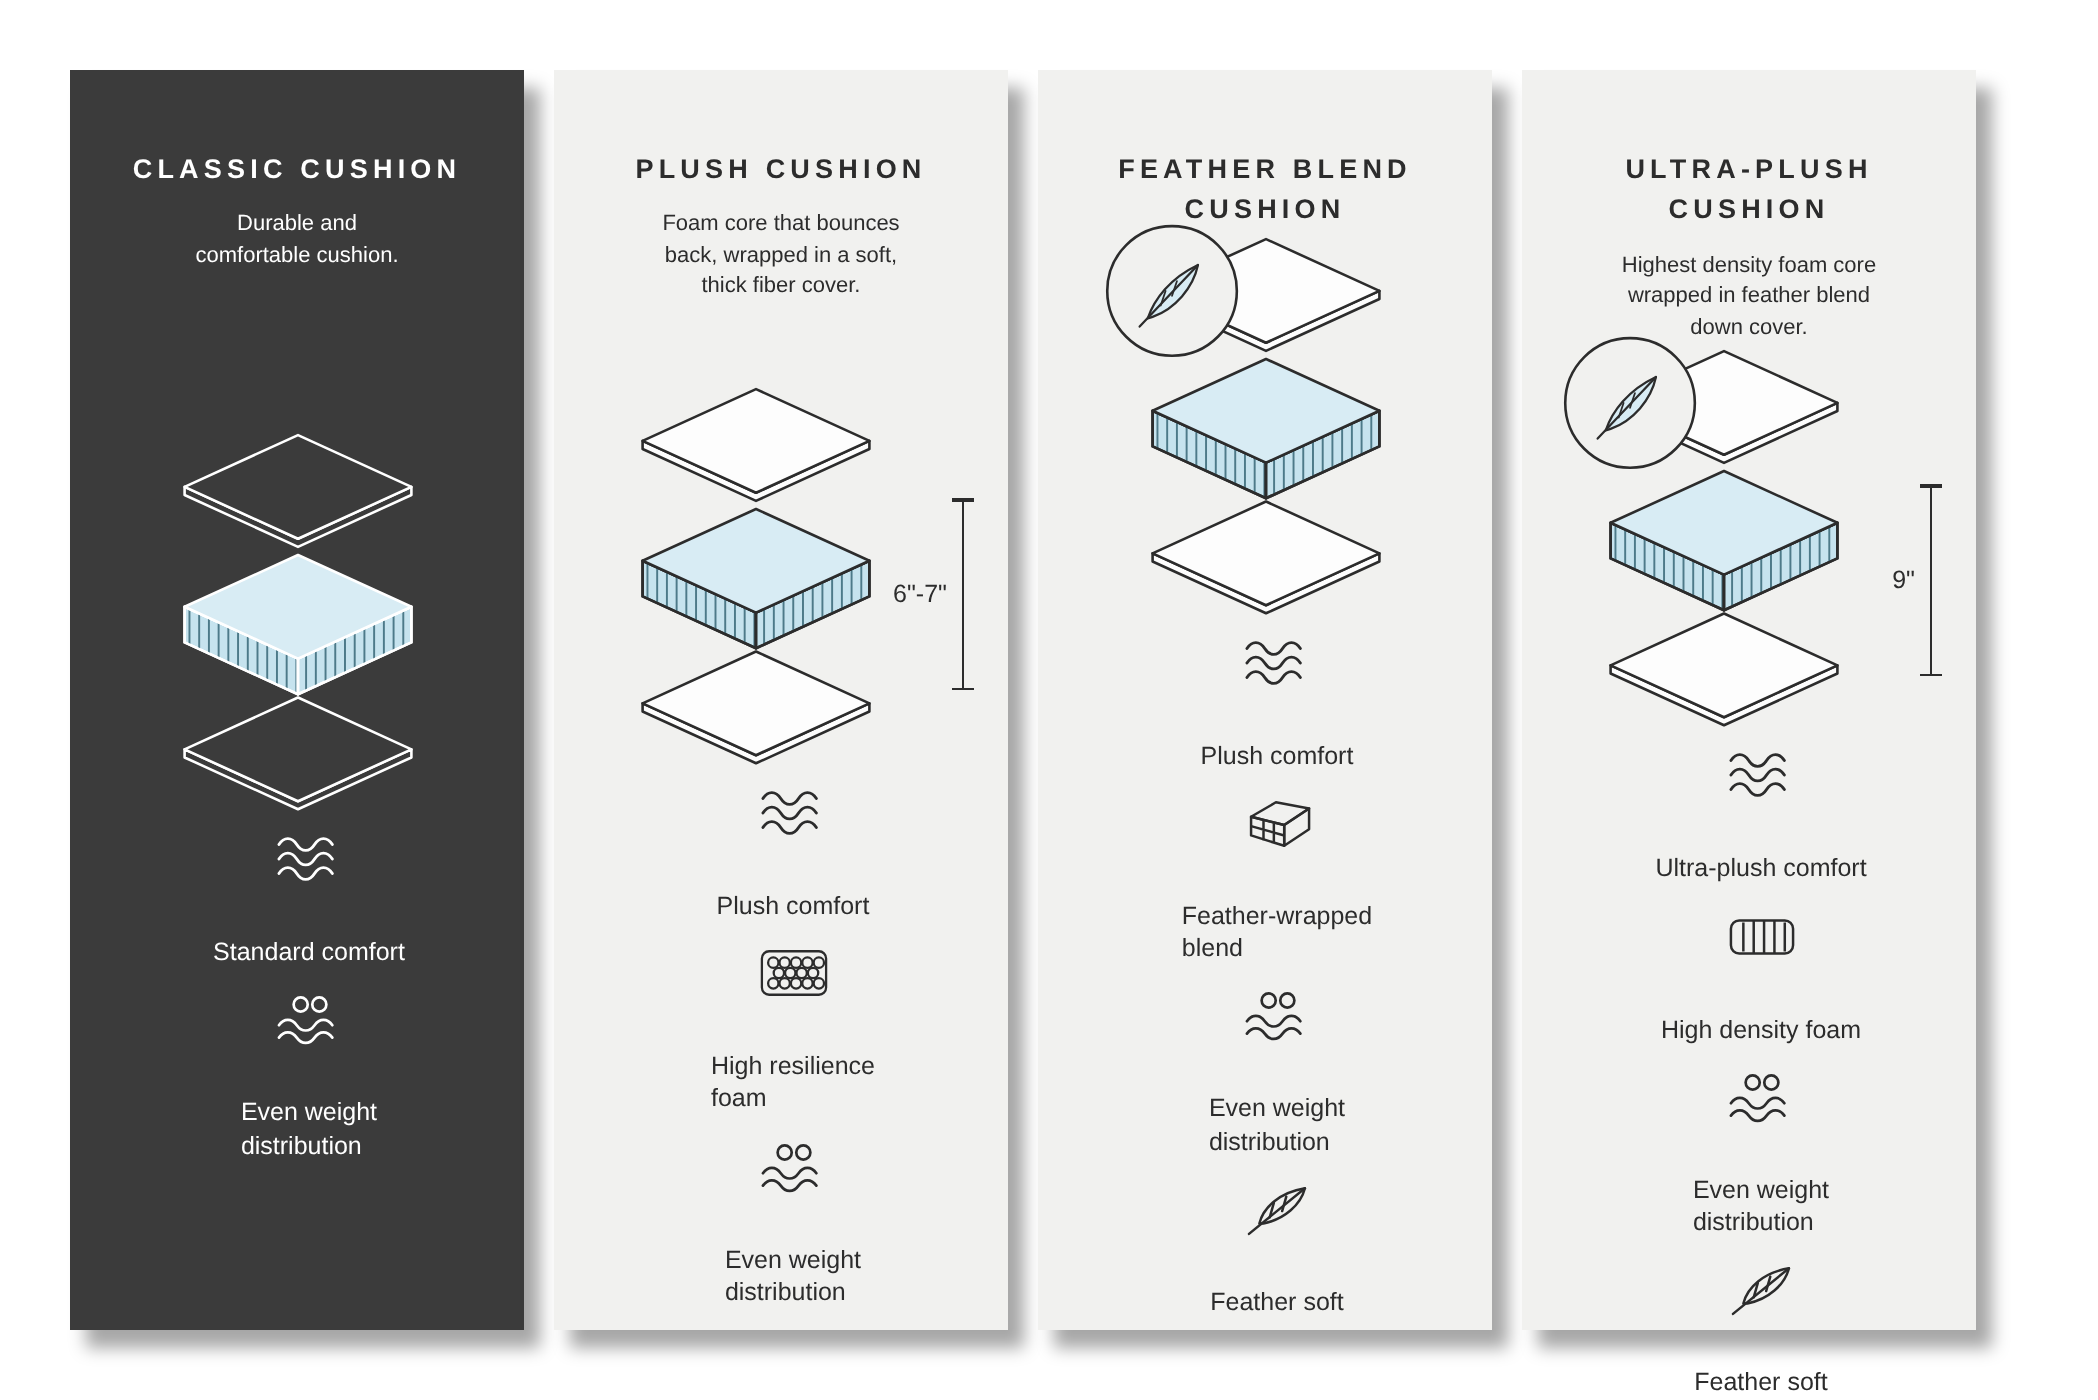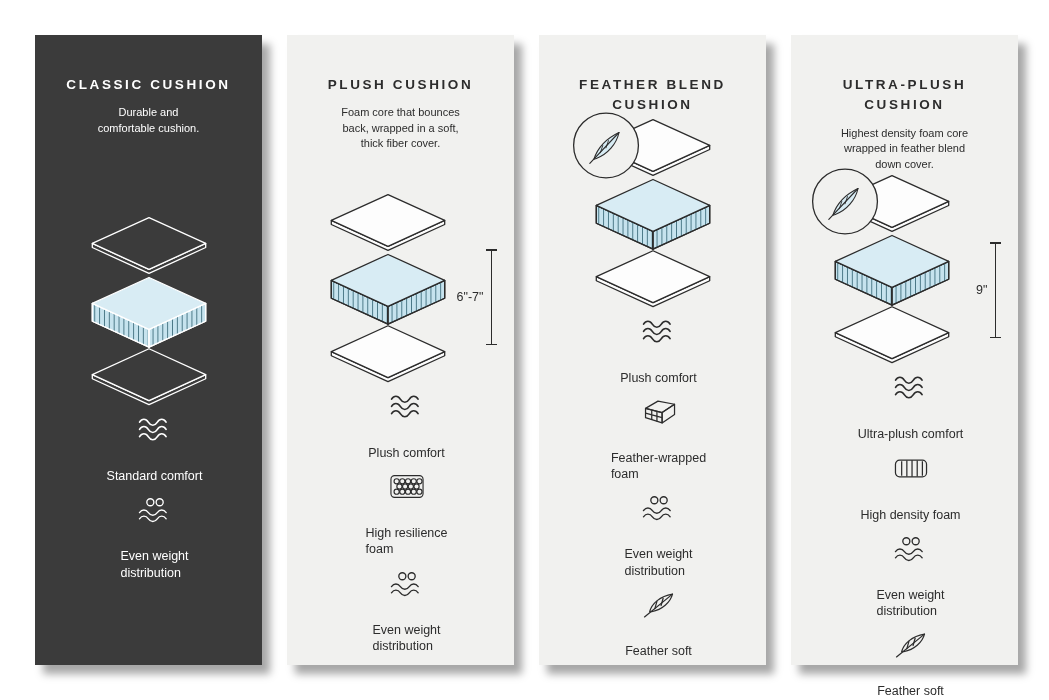--- a/index.html
+++ b/index.html
@@ -1,17 +1,17 @@
 <!DOCTYPE html>
 <html><head>
 <meta charset="utf-8">
 <style>
   * { box-sizing: border-box; margin: 0; padding: 0; }
   html, body { width: 1049px; height: 700px; background: #ffffff; font-family: "Liberation Sans", sans-serif; }
-  .canvas { width: 1049px; height: 516px; display: flex; gap: 25px; padding: 35px; }
+  .canvas { width: 1049px; height: 516px; display: flex; gap: 15px; padding: 35px; }
 
   .column {
     flex: 0 0 227px; height: 630px;
     background: #f1f1ef; color: #2c2c2c;
     --cover-fill: #fdfdfd; --col-bg: #f1f1ef;
     box-shadow: 8px 9px 8px rgba(0,0,0,0.35);
     padding: 40px 20px 0;
     display: flex; flex-direction: column; align-items: center;
   }
   .column.dark { background: #3b3b3b; color: #ffffff; --cover-fill: #3b3b3b; --col-bg: #3b3b3b; }
@@ -252,21 +252,21 @@
           </span>
         <span class="feat-label">Plush comfort</span>
       </li>
       <li class="feature">
         <span class="fi-wrap">
             <svg class="fi" viewBox="0 0 36 28">
               <use href="#ic-featherfoam"></use>
             </svg>
           </span>
         <span class="feat-label">Feather-wrapped
-foam</span>
+blend</span>
       </li>
       <li class="feature">
         <span class="fi-wrap">
             <svg class="fi" viewBox="0 0 36 28">
               <use href="#ic-evenweight"></use>
             </svg>
           </span>
         <span class="feat-label">Even weight
 distribution</span>
       </li>

